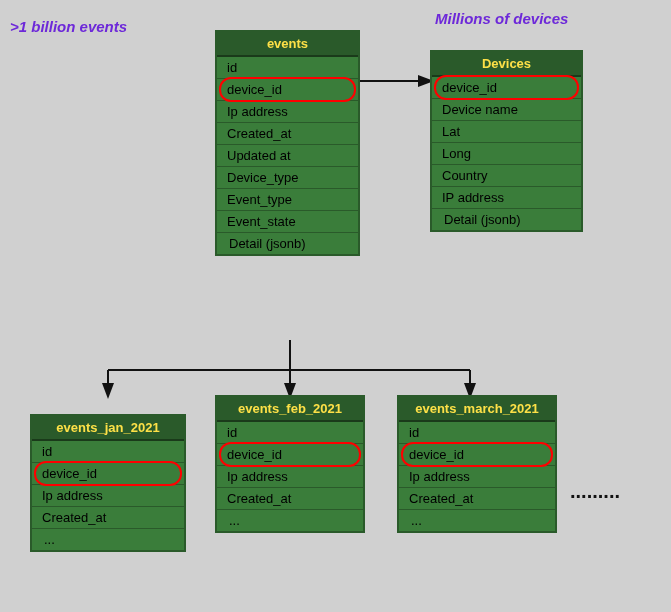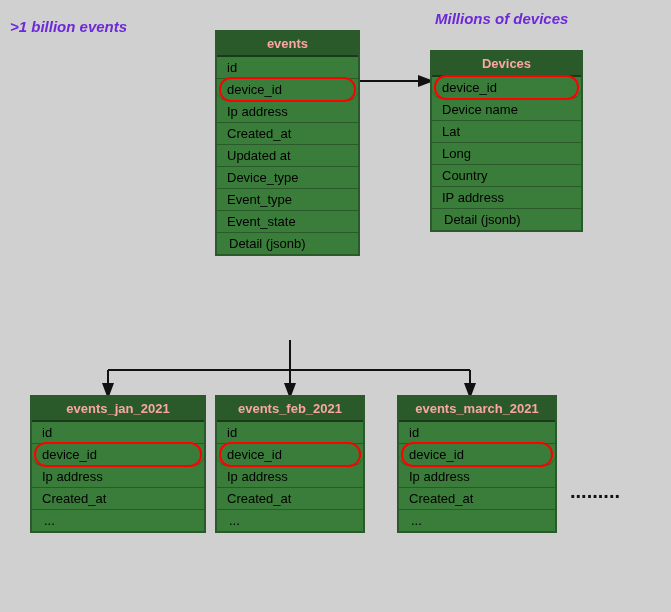--- a/index.html
+++ b/index.html
@@ -15,42 +15,41 @@
 
     .db-table {
       position: absolute;
       background: #3a7d3a;
       border: 2px solid #2a5a2a;
       min-width: 140px;
     }
 
     .db-table .table-header {
       background: #2a5a2a;
-      color: #fca5a5;
+      color: #fde047;
       font-weight: bold;
       text-align: center;
       padding: 4px 8px;
       border-bottom: 2px solid #1a3a1a;
     }
 
     .db-table .table-row {
       color: #000000;
       padding: 3px 10px;
       border-bottom: 1px solid #2a5a2a;
       white-space: nowrap;
     }
 
     .db-table .table-row:last-child {
       border-bottom: none;
       padding-left: 12px;
     }
 
     .circled {
       position: relative;
-      border-radius: 10px;
     }
 
     .circled::after {
       content: '';
       position: absolute;
       top: -2px;
       left: 2px;
       right: 2px;
       bottom: -2px;
       border: 2.5px solid red;
@@ -125,21 +124,21 @@
   <div class="table-header">Devices</div>
   <div class="table-row circled">device_id</div>
   <div class="table-row">Device name</div>
   <div class="table-row">Lat</div>
   <div class="table-row">Long</div>
   <div class="table-row">Country</div>
   <div class="table-row">IP address</div>
   <div class="table-row">Detail (jsonb)</div>
 </div>
 
-<div class="db-table" style="left:30px; top:395px; width:176px;">
+<div class="db-table" style="left:30px; top:414px; width:156px;">
   <div class="table-header">events_jan_2021</div>
   <div class="table-row">id</div>
   <div class="table-row circled">device_id</div>
   <div class="table-row">Ip address</div>
   <div class="table-row">Created_at</div>
   <div class="table-row">...</div>
 </div>
 
 <div class="db-table" style="left:215px; top:395px; width:150px;">
   <div class="table-header">events_feb_2021</div>

